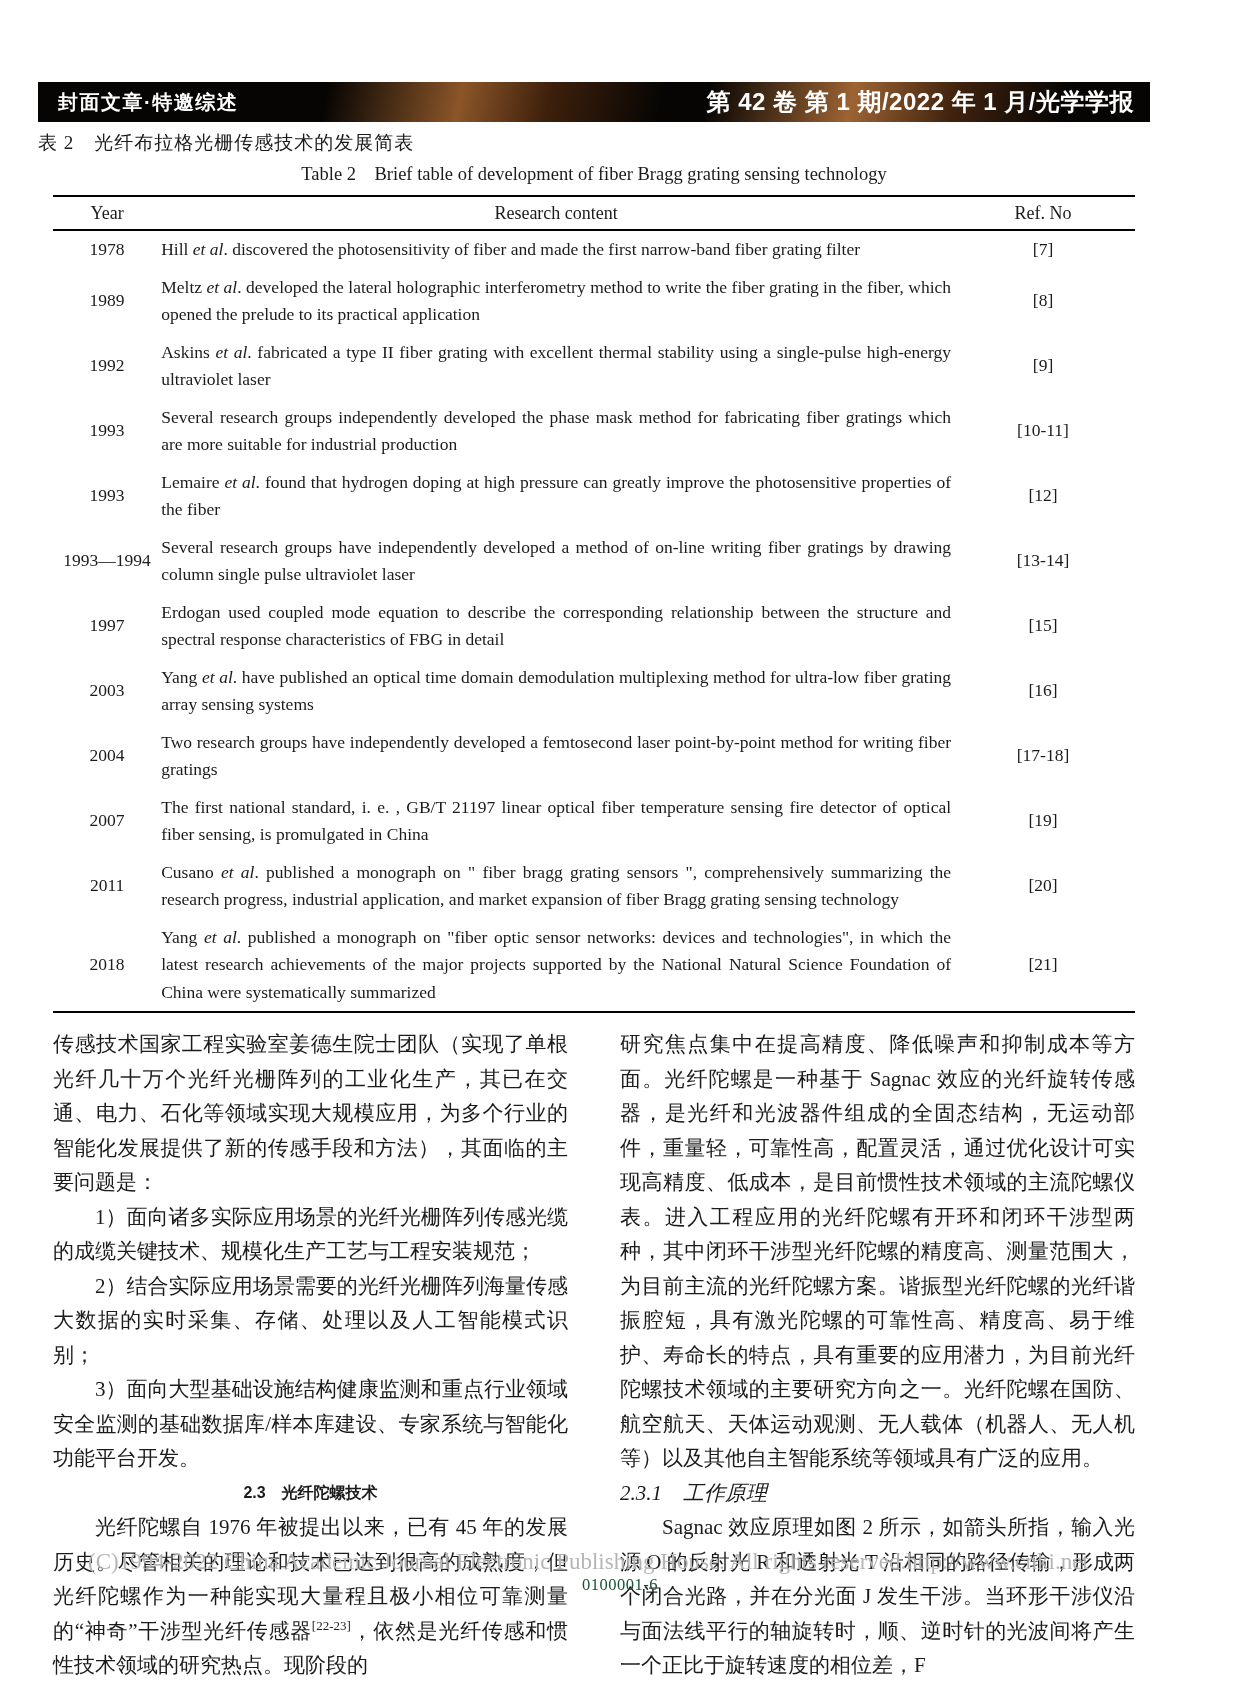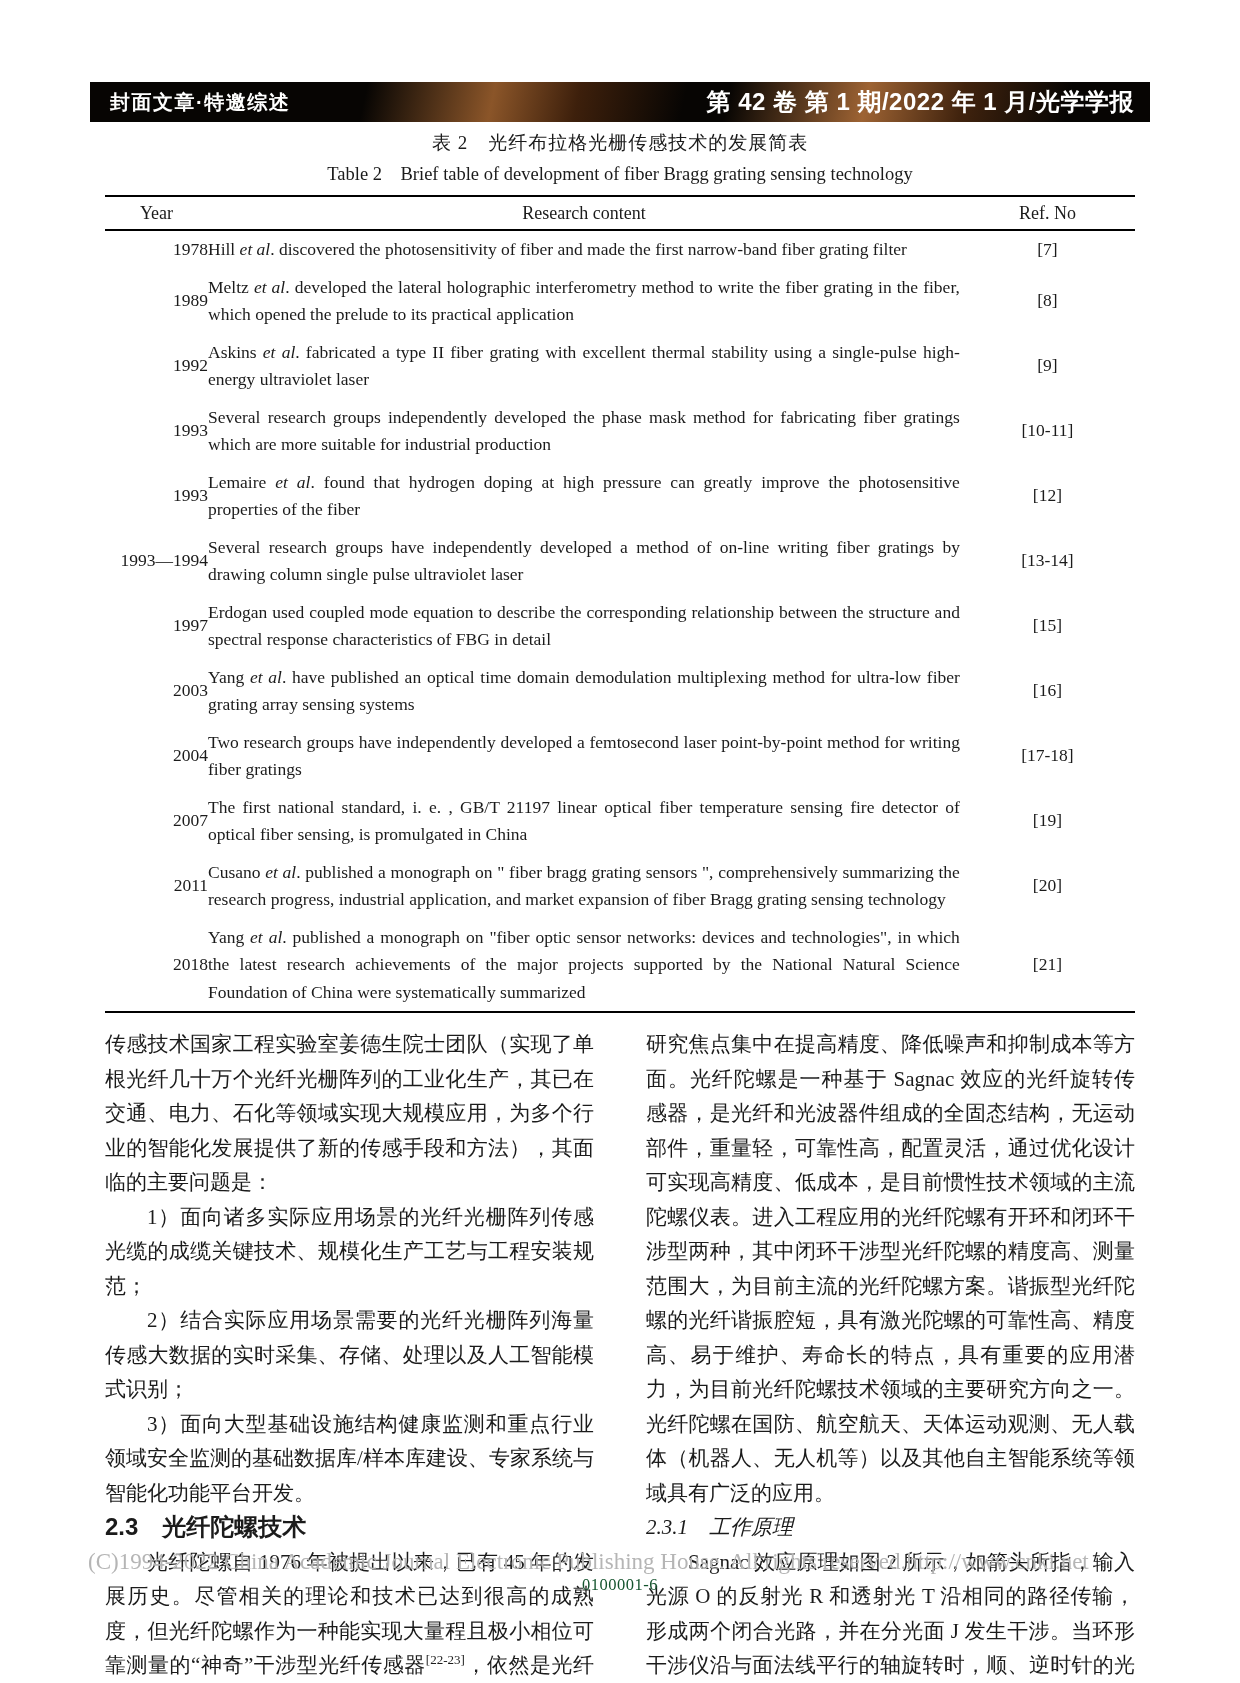--- a/index.html
+++ b/index.html
@@ -1,62 +1,62 @@
 <!DOCTYPE html>
 <html><head>
 <meta charset="utf-8">
 <style>
   html,body{margin:0;padding:0;background:#ffffff;}
   .page{
     width:1240px;height:1683px;background:#ffffff;position:relative;
-    box-sizing:border-box;padding:82px 90px 0 90px;
+    box-sizing:border-box;padding:82px 90px 0 38px;
     font-family:"Liberation Serif","DejaVu Serif",serif;color:#1b1b1b;
     overflow:hidden;
   }
   
   .header-bar{
     height:40px;display:flex;align-items:center;justify-content:space-between;
     padding:0 16px 0 20px;box-sizing:border-box;
     background:
       linear-gradient(102deg, rgba(0,0,0,0) 26%, rgba(150,92,44,0.92) 38%, rgba(64,33,12,0.95) 46%, rgba(0,0,0,0) 56%),
       linear-gradient(102deg, rgba(0,0,0,0) 60%, rgba(178,112,58,0.88) 73%, rgba(70,38,15,0.92) 82%, rgba(8,4,2,0) 92%),
       #070503;
   }
   .header-bar .bar-text{
     color:#ffffff;font-family:"Liberation Sans","DejaVu Sans",sans-serif;
     font-weight:bold;font-size:20px;letter-spacing:1.5px;white-space:nowrap;
   }
   .header-bar .bar-text.right{font-size:24px;letter-spacing:0.5px;}
   
-  .caption-zh{margin-top:8px;text-align:center;font-size:19px;letter-spacing:1px;}
+  .caption-zh{margin-top:8px;text-align:left;font-size:19px;letter-spacing:1px;}
   .caption-en{margin-top:5px;text-align:center;font-size:18.5px;}
   
   table.history{
     width:calc(100% - 30px);margin:9px auto 0 auto;border-collapse:collapse;
     border-top:2.5px solid #000;border-bottom:2.5px solid #000;table-layout:fixed;
   }
   table.history th{
     font-weight:normal;font-size:18px;padding:6px 0 5px 0;
     border-bottom:2px solid #000;text-align:center;
   }
   th.w-year{width:10%;}
   th.w-content{width:73%;}
   th.w-ref{width:17%;}
   table.history td{font-size:17.5px;line-height:27.5px;padding:5px 0;vertical-align:middle;}
-  td.year{text-align:right;white-space:nowrap;}
+  td.year{text-align:center;white-space:nowrap;}
   td.content{text-align:justify;padding-right:20px;}
   td.ref{text-align:center;padding-right:48px;}
   
   .columns{display:flex;gap:52px;margin:14px 15px 0 15px;}
   .col{flex:1;min-width:0;font-size:21px;line-height:34.5px;text-align:justify;}
   .para{margin:0;}
   .para.indent{text-indent:2em;}
   .para.heading{
     font-family:"Liberation Sans","DejaVu Sans",sans-serif;
-    font-weight:bold;font-size:24px;text-align:left;
+    font-weight:bold;font-size:16px;text-align:center;
   }
   .para.subheading{font-style:italic;font-size:21px;text-align:left;}
   .para sup{font-size:0.62em;line-height:0;}
   
   .footer-copyright{
     position:absolute;left:88px;right:88px;top:1549px;
     display:flex;align-items:baseline;
     color:#b5b5b5;font-size:23px;white-space:nowrap;
   }
   .page-number{

